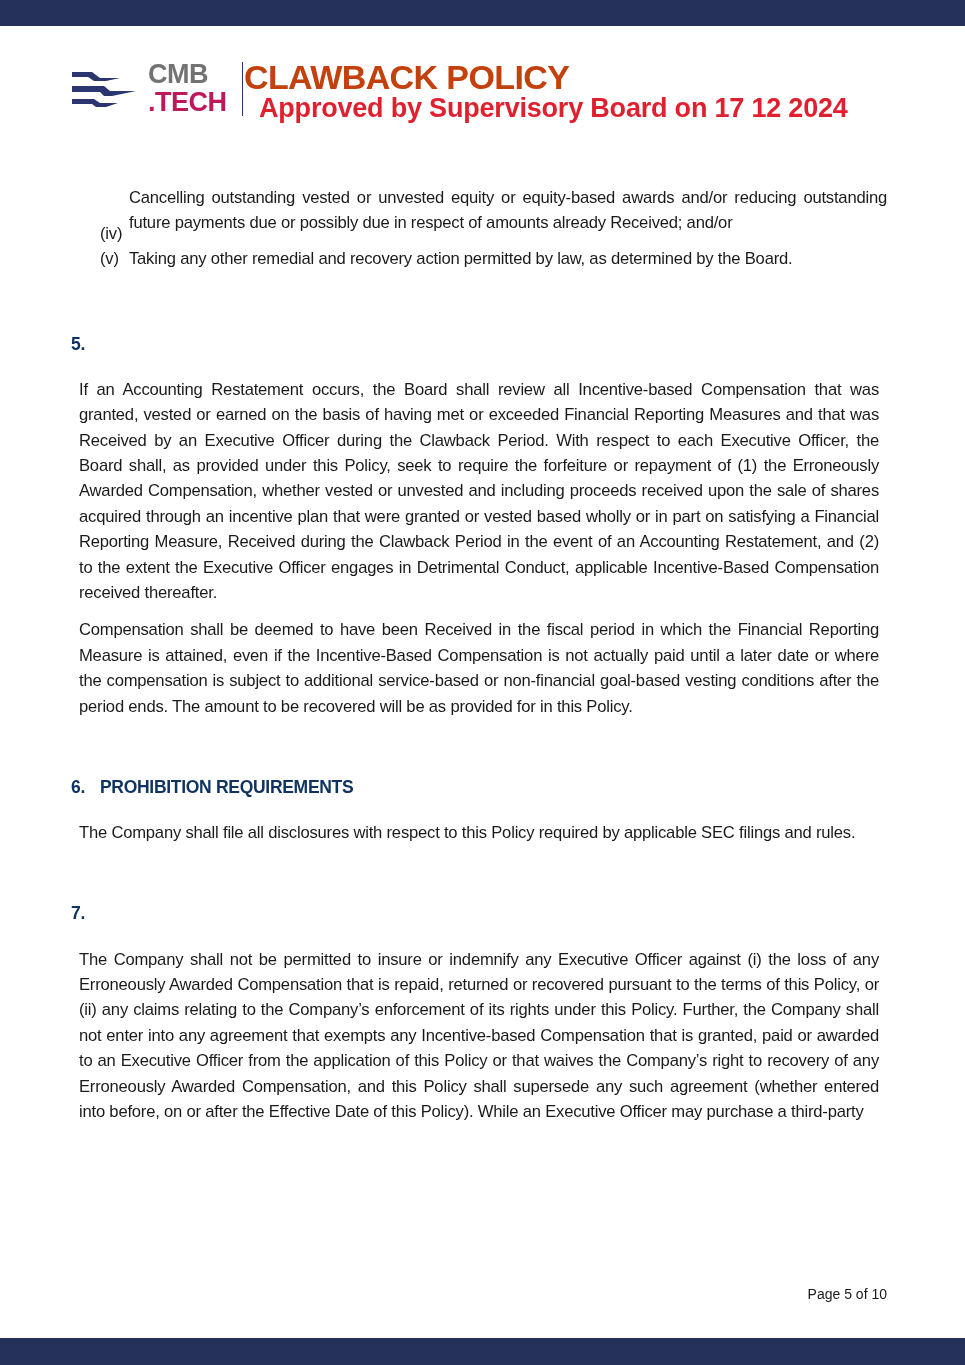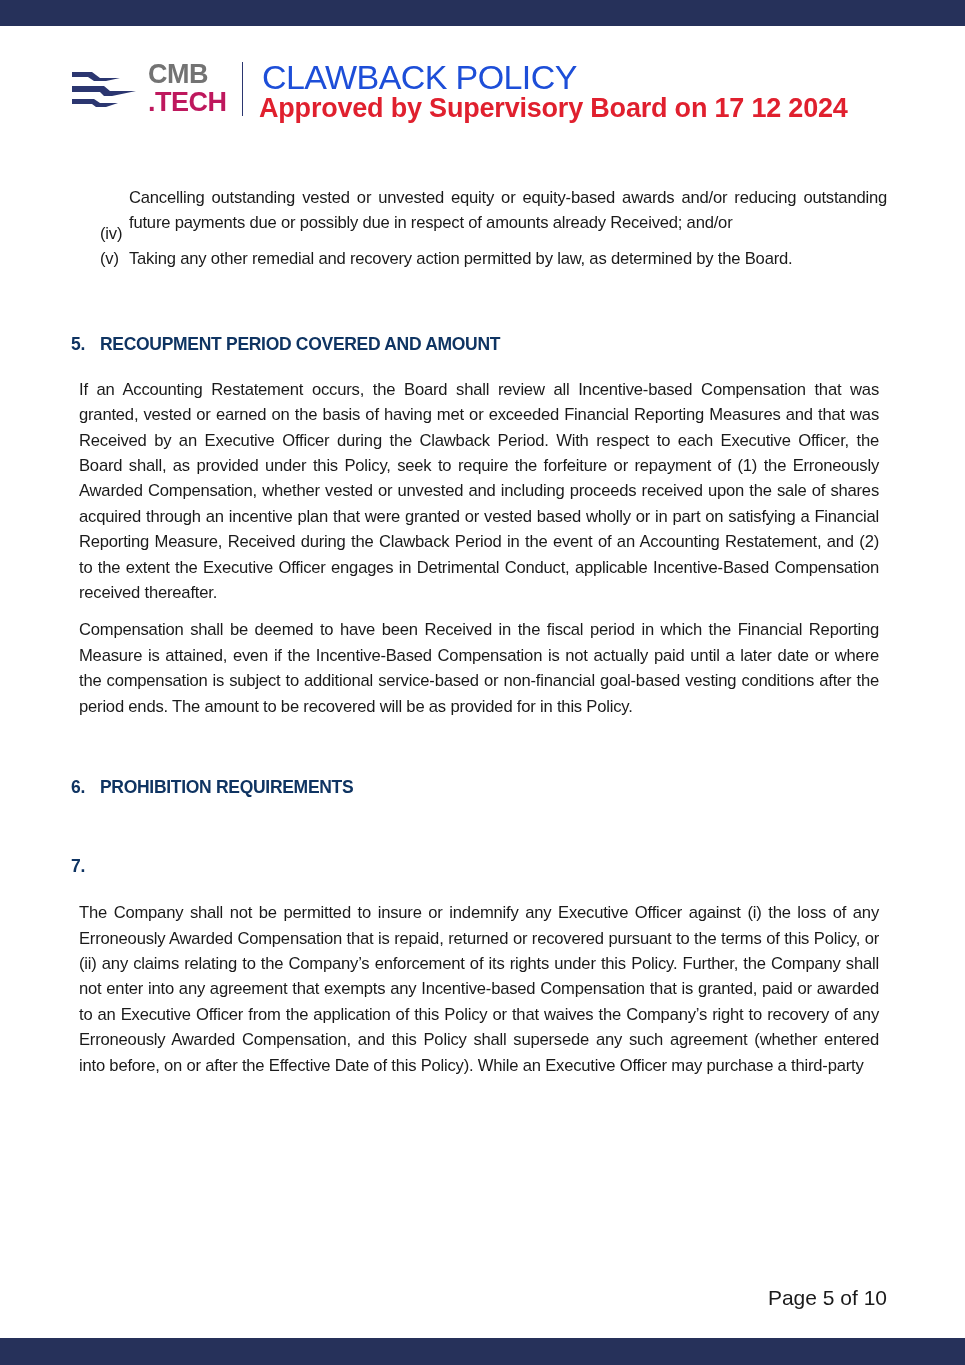--- a/index.html
+++ b/index.html
@@ -11,21 +11,21 @@
     }
     .top-bar { position: absolute; left: 0; top: 0; width: 965px; height: 26px; background: #26315a; }
     .bottom-bar { position: absolute; left: 0; top: 1338px; width: 965px; height: 27px; background: #26315a; }
 
     .header { position: absolute; left: 70px; top: 58px; height: 62px; width: 820px; }
     .logo-mark { position: absolute; left: 0; top: 11px; width: 68px; height: 40px; }
     .logo-text { position: absolute; left: 78px; top: 2px; font-weight: bold; line-height: 28px; font-size: 27px; letter-spacing: -0.5px; }
     .logo-cmb { color: #737373; display: block; }
     .logo-tech { color: #be185d; display: block; }
     .header-divider { position: absolute; left: 172px; top: 4px; width: 1px; height: 54px; background: #2b3670; }
-    .doc-title { position: absolute; left: 192px; top: 0px; font-size: 34px; font-weight: normal; color: #1d4ed8; letter-spacing: -0.6px; line-height: 38px; white-space: nowrap; }
+    .doc-title { position: absolute; left: 174px; top: 0px; font-size: 34px; font-weight: bold; color: #c2410c; letter-spacing: -0.6px; line-height: 38px; white-space: nowrap; }
     .doc-subtitle { position: absolute; left: 189px; top: 38px; font-size: 27px; font-weight: bold; color: #e0202e; letter-spacing: -0.2px; line-height: 24px; white-space: nowrap; }
 
     .content { position: absolute; left: 71px; top: 185px; width: 816px; font-size: 16.6px; line-height: 25.4px; letter-spacing: -0.2px; }
     .list-item { display: flex; text-align: justify; }
     .list-num { flex: 0 0 auto; width: 58px; }
     .list-text { flex: 1 1 auto; }
     .list-item-iv { margin-left: 29px; }
     .list-item-iv .list-num { width: 29px; margin-top: 36px; }
     .list-item-v { margin-left: 29px; }
     .list-item-v .list-num { width: 29px; }
@@ -35,21 +35,21 @@
     p.body-para { margin: 8px; text-align: justify; }
 
     .s5-heading { margin-top: 60px; }
     .s5-p1 { margin-top: 21px !important; }
     .s5-p2 { margin-top: 12px !important; }
     .s6-heading { margin-top: 56px; }
     .s6-p1 { margin-top: 21px !important; }
     .s7-heading { margin-top: 55px; }
     .s7-p1 { margin-top: 22px !important; }
 
-    .page-number { position: absolute; right: 78px; top: 1286px; font-size: 21px; color: #1a1a1a; }
+    .page-number { position: absolute; right: 78px; top: 1286px; font-size: 14px; color: #1a1a1a; }
   </style>
 </head>
 <body>
 
 <div class="top-bar"></div>
 
 <div class="header">
   <svg class="logo-mark" viewBox="0 0 68 40">
     <path d="M2 3 H22 L30 9 H50 L36 12 H24 L18 8 H2 Z" fill="#2b3670"></path>
     <path d="M2 17 H34 L40 22 H66 L42 27 H34 L30 23 H2 Z" fill="#2b3670"></path>
@@ -69,29 +69,29 @@
     <span class="list-num">(iv)</span>
     <span class="list-text">Cancelling outstanding vested or unvested equity or equity-based awards and/or reducing outstanding future payments due or possibly due in respect of amounts already Received; and/or</span>
   </div>
   <div class="list-item list-item-v">
     <span class="list-num">(v)</span>
     <span class="list-text">Taking any other remedial and recovery action permitted by law, as determined by the Board.</span>
   </div>
 
   <h2 class="section-heading s5-heading">
     <span class="num">5.</span>
-    <span>RECOUPMENT PERIOD COVERED AND AMOUNT</span>
   </h2>
   <p class="body-para s5-p1">If an Accounting Restatement occurs, the Board shall review all Incentive-based Compensation that was granted, vested or earned on the basis of having met or exceeded Financial Reporting Measures and that was Received by an Executive Officer during the Clawback Period. With respect to each Executive Officer, the Board shall, as provided under this Policy, seek to require the forfeiture or repayment of (1) the Erroneously Awarded Compensation, whether vested or unvested and including proceeds received upon the sale of shares acquired through an incentive plan that were granted or vested based wholly or in part on satisfying a Financial Reporting Measure, Received during the Clawback Period in the event of an Accounting Restatement, and (2) to the extent the Executive Officer engages in Detrimental Conduct, applicable Incentive-Based Compensation received thereafter.</p>
   <p class="body-para s5-p2">Compensation shall be deemed to have been Received in the fiscal period in which the Financial Reporting Measure is attained, even if the Incentive-Based Compensation is not actually paid until a later date or where the compensation is subject to additional service-based or non-financial goal-based vesting conditions after the period ends. The amount to be recovered will be as provided for in this Policy.</p>
 
   <h2 class="section-heading s6-heading">
     <span class="num">6.</span>
     <span>PROHIBITION REQUIREMENTS</span>
   </h2>
+  <p class="body-para s6-p1">The Company shall file all disclosures with respect to this Policy required by applicable SEC filings and rules.</p>
 
   <h2 class="section-heading s7-heading">
     <span class="num">7.</span>
   </h2>
   <p class="body-para s7-p1">The Company shall not be permitted to insure or indemnify any Executive Officer against (i) the loss of any Erroneously Awarded Compensation that is repaid, returned or recovered pursuant to the terms of this Policy, or (ii) any claims relating to the Company’s enforcement of its rights under this Policy. Further, the Company shall not enter into any agreement that exempts any Incentive-based Compensation that is granted, paid or awarded to an Executive Officer from the application of this Policy or that waives the Company’s right to recovery of any Erroneously Awarded Compensation, and this Policy shall supersede any such agreement (whether entered into before, on or after the Effective Date of this Policy). While an Executive Officer may purchase a third-party</p>
 </div>
 
 <div class="page-number">Page 5 of 10</div>
 
 <div class="bottom-bar"></div>

